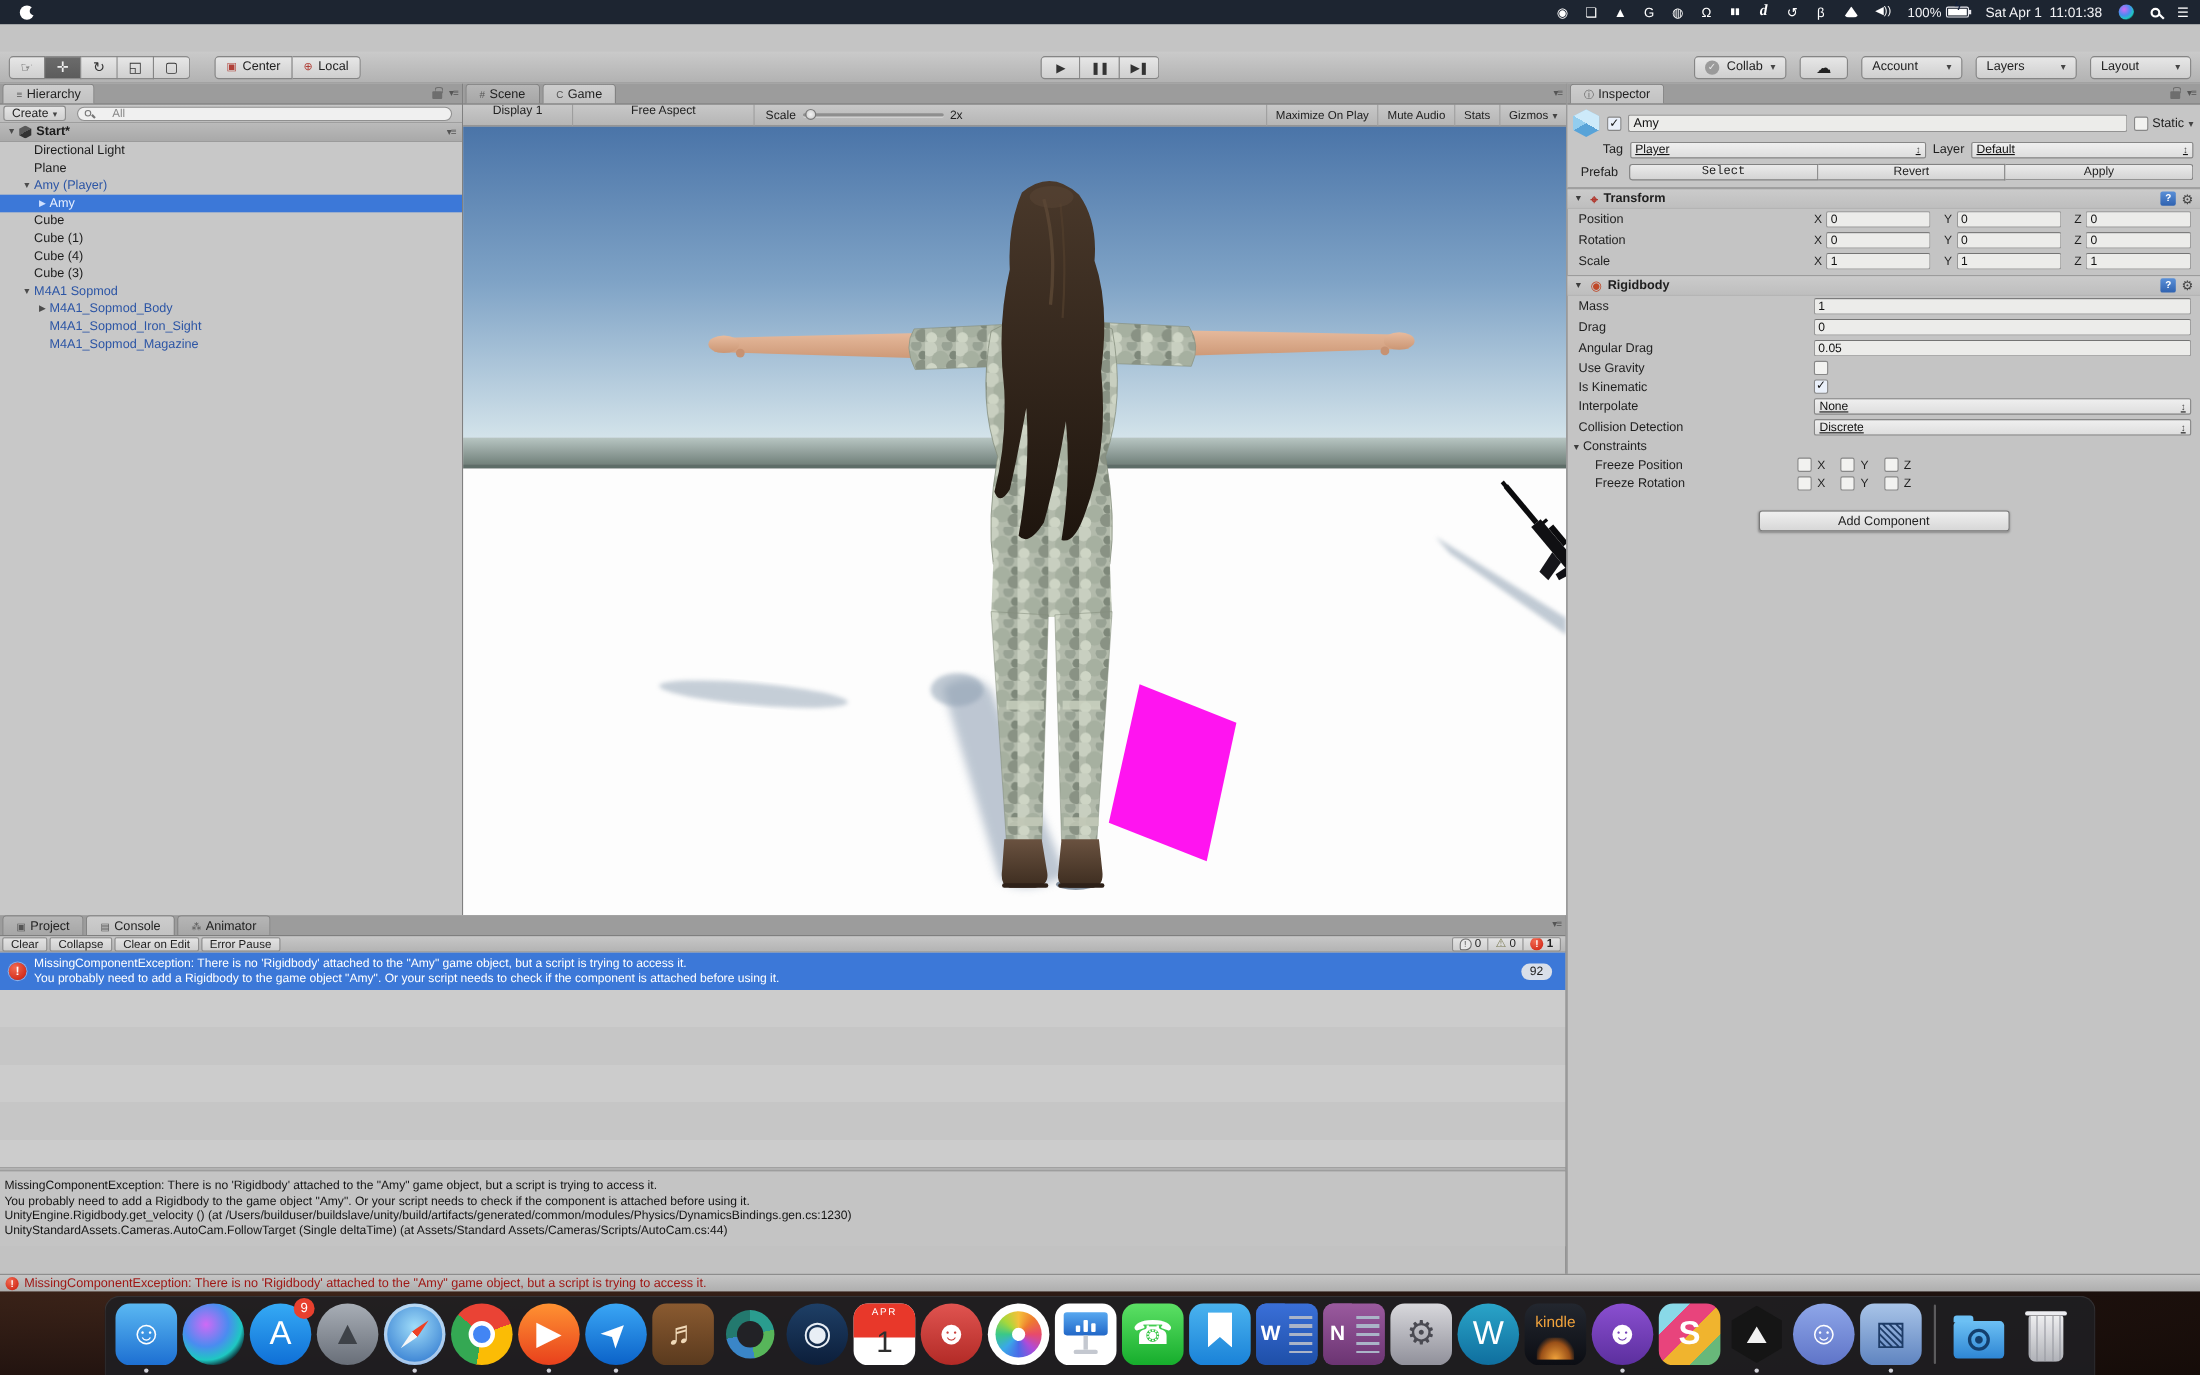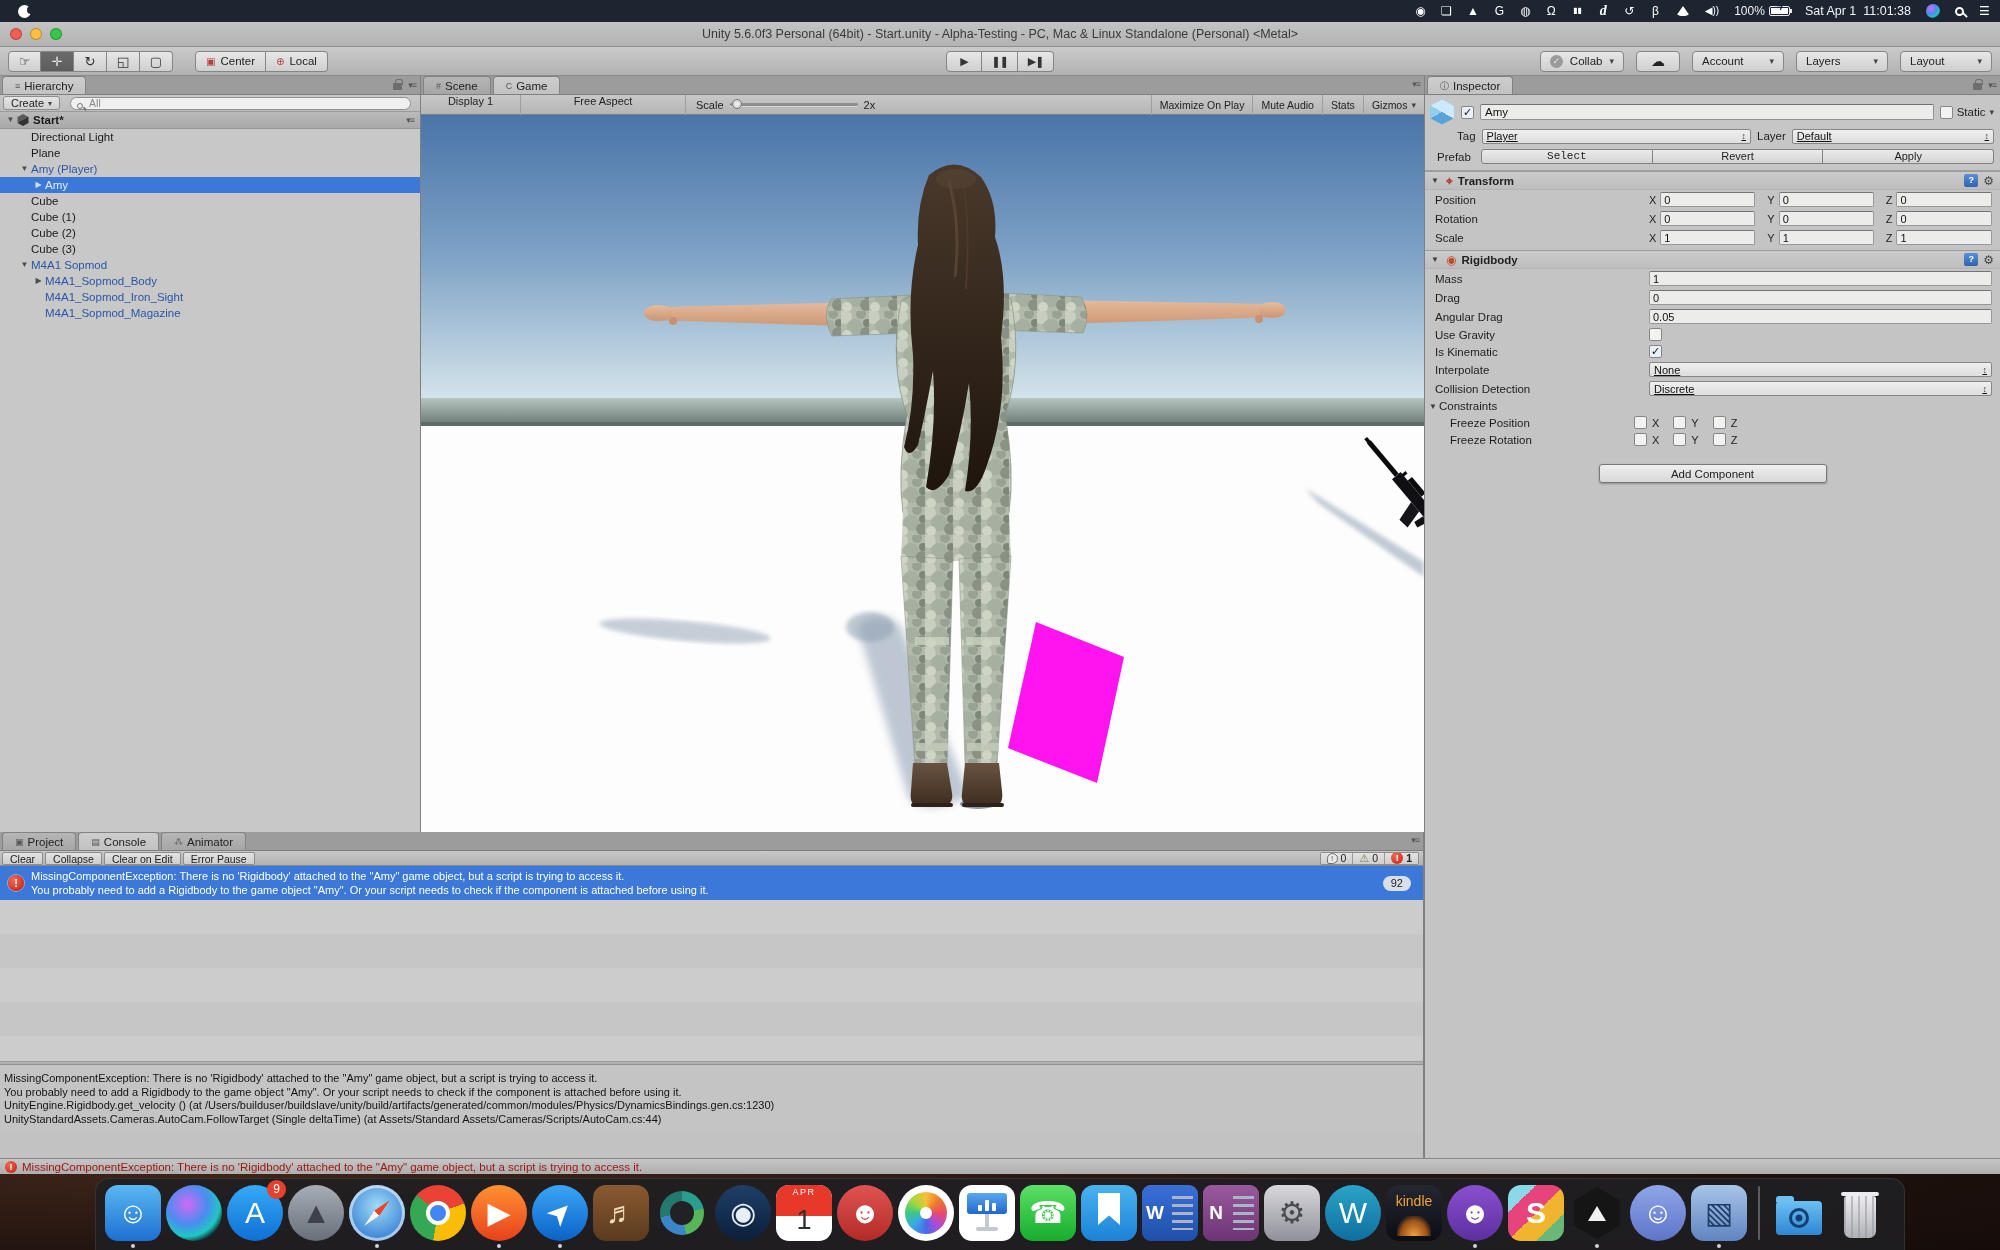--- a/index.html
+++ b/index.html
@@ -79,21 +79,21 @@
   .panelmenu { font-size:9px; color:#555; letter-spacing:-1px; }
 
   
   .hier { position:absolute; left:0; top:76px; width:421px; height:756px; background:#c8c8c8; border-right:1px solid #808080; }
   .hier-toolbar { height:17px; background:linear-gradient(#c8c8c8,#bdbdbd); border-bottom:1px solid #9a9a9a;
     display:flex; align-items:center; padding:0 3px; gap:10px; }
   .createbtn { font-size:11px; color:#222; padding:0 7px; height:14px; line-height:13px;
     background:linear-gradient(#e5e5e5,#d1d1d1); border:1px solid #8d8d8d; border-radius:3px; display:flex; gap:4px; align-items:center; }
   .createbtn .arr { font-size:8px; color:#444; }
   .searchpill { flex:1; height:13px; background:#f0f0f0; border:1px solid #909090; border-radius:8px;
-    display:flex; align-items:flex-end; padding:0 6px; gap:6px; font-size:10.5px; color:#888; margin-right:6px; }
+    display:flex; align-items:center; padding:0 6px; gap:19px; font-size:10.5px; color:#888; margin-right:6px; }
   .magsm { position:relative; width:6px; height:6px; border:1.5px solid #777; border-radius:50%; }
   .magsm::after { content:""; position:absolute; right:-3px; bottom:-3px; width:1.5px; height:4px; background:#777; transform:rotate(-45deg); }
   .htree { font-size:11.5px; color:#1b1b1b; }
   .hrow { height:16px; line-height:16px; display:flex; align-items:center; white-space:nowrap; }
   .harrow { display:inline-block; width:13px; font-size:8px; color:#4c4c4c; text-align:center; flex:none; }
   .hrow.scene { height:17px; background:linear-gradient(#bababa,#a9a9a9); border-bottom:1px solid #969696; font-weight:bold; }
   .hrow.prefab .hlabel { color:#2c55a5; }
   .hrow.sel { background:#3c78d8; }
   .hrow.sel .hlabel { color:#e6efff; }
   .hrow.sel .harrow { color:#cfe0ff; }
@@ -267,28 +267,20 @@
             <span class="batt-bolt">ϟ</span>
           </span>
       </span>
       <span class="clock">Sat Apr 1  11:01:38</span>
       <span class="siri-orb"></span>
       <span class="mag"></span>
       <span class="mbi">☰</span>
     </span>
   </div>
 
-  <div class="titlebar">
-    <span class="tlights">
-      <span class="tl r"></span>
-      <span class="tl y"></span>
-      <span class="tl g"></span>
-    </span>
-    <span>Unity 5.6.0f3 Personal (64bit) - Start.unity - Alpha-Testing - PC, Mac &amp; Linux Standalone (Personal) &lt;Metal&gt;</span>
-  </div>
 
   <div class="unitybar">
     <div class="toolgrp">
       <span class="tbtn">☞</span>
       <span class="tbtn active">✛</span>
       <span class="tbtn">↻</span>
       <span class="tbtn">◱</span>
       <span class="tbtn">▢</span>
     </div>
     <div class="wordgrp">
@@ -377,21 +369,21 @@
         <div class="hrow plain" style="padding-left: 18px;">
           <span class="harrow"></span>
           <span class="hlabel">Cube</span>
         </div>
         <div class="hrow plain" style="padding-left: 18px;">
           <span class="harrow"></span>
           <span class="hlabel">Cube (1)</span>
         </div>
         <div class="hrow plain" style="padding-left: 18px;">
           <span class="harrow"></span>
-          <span class="hlabel">Cube (2)</span>
+          <span class="hlabel">Cube (4)</span>
         </div>
         <div class="hrow plain" style="padding-left: 18px;">
           <span class="harrow"></span>
           <span class="hlabel">Cube (3)</span>
         </div>
         <div class="hrow prefab" style="padding-left: 18px;">
           <span class="harrow">▼</span>
           <span class="hlabel">M4A1 Sopmod</span>
         </div>
         <div class="hrow prefab" style="padding-left: 32px;">

